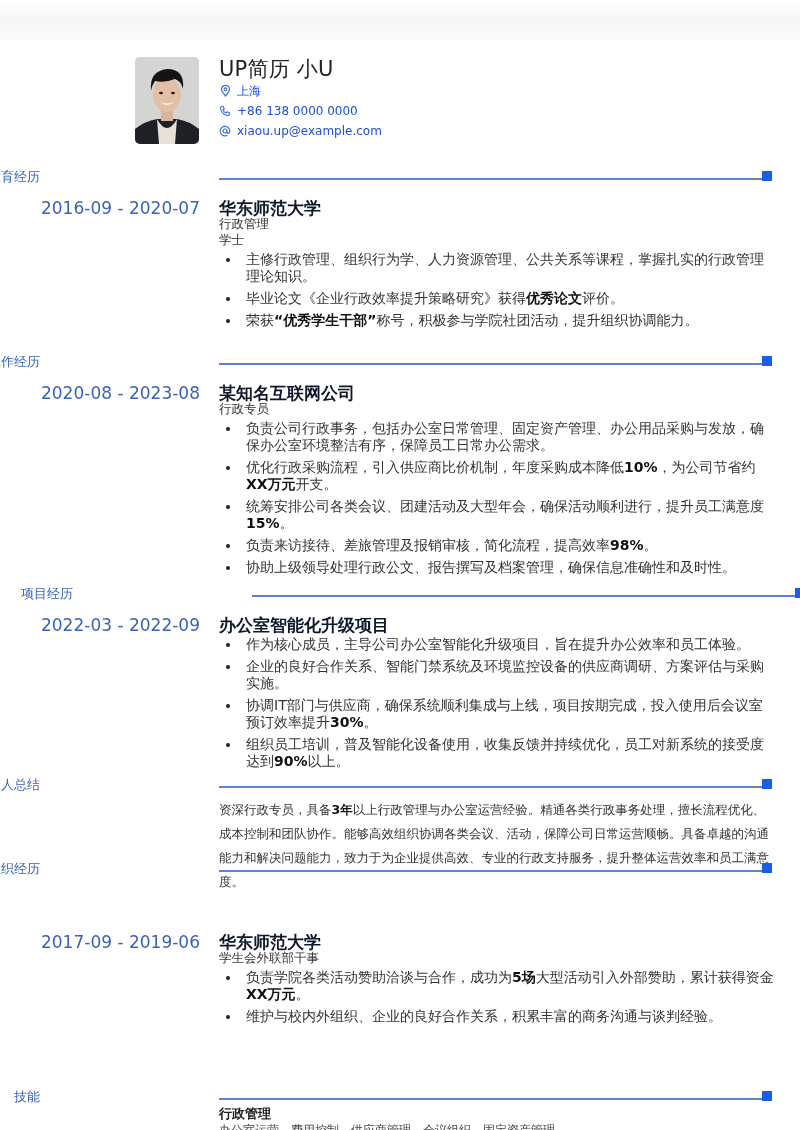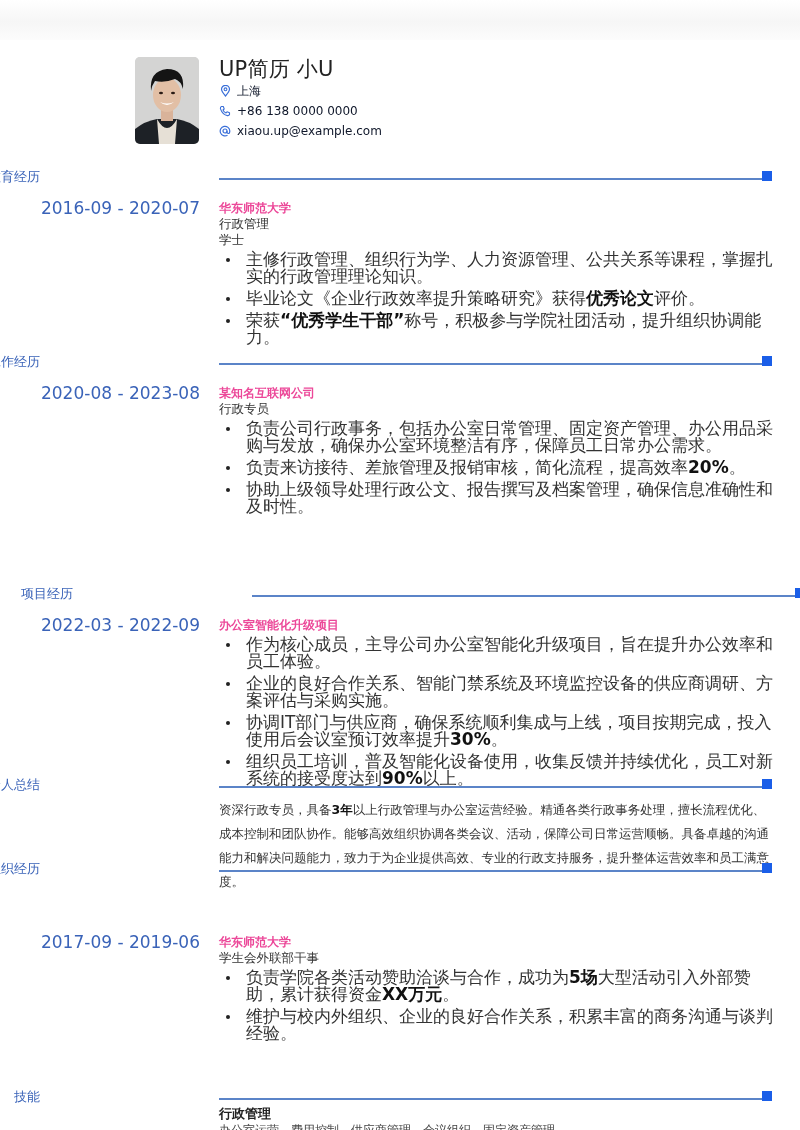--- a/index.html
+++ b/index.html
@@ -41,21 +41,21 @@
   .name {
     font-size: 21px;
     font-weight: 500;
     color: #222;
     line-height: 24px;
     margin-top: 0px;
     letter-spacing: 0.2px;
   }
   .contact {
     display: flex; align-items: center;
-    font-size: 12px; color: #0f172a;
+    font-size: 12px; color: #1d4ed8;
     height: 20px;
   }
   .contact:first-of-type { margin-top: 5px; }
   .contact .ic {
     width: 12px; height: 12px; margin-right: 6px;
     color: #3a6fd8; display: inline-flex; align-items: center; justify-content: center;
   }
 
   
   .section-head {
@@ -85,27 +85,27 @@
   .entry { position: absolute; left: 0; width: 800px; }
   .date {
     position: absolute;
     right: 600px; top: 0;
     font-size: 17px; color: #3a63b8;
     white-space: nowrap; line-height: 16px;
   }
   .content {
     position: absolute; left: 219px; top: 0; width: 555px;
   }
-  .org { font-size: 12px; font-weight: bold; color: #ec4899; line-height: 16px; }
+  .org { font-size: 17px; font-weight: bold; color: #0f172a; line-height: 16px; }
   .sub { font-size: 12.5px; color: #333; line-height: 16px; }
   ul.bullets { list-style: none; margin-top: 3px; }
   ul.bullets li {
     position: relative;
     padding-left: 27px;
-    font-size: 17px;
+    font-size: 14px;
     color: #333;
     line-height: 17px;
     margin-bottom: 5px;
   }
   ul.bullets li::before {
     content: "";
     position: absolute; left: 7px; top: 7px;
     width: 4px; height: 4px; border-radius: 50%;
     background: #222;
   }
@@ -191,21 +191,23 @@
     <div class="rule"></div>
     <div class="marker"></div>
   </div>
   <div class="entry" style="top:385px;">
     <div class="date">2020-08 - 2023-08</div>
     <div class="content">
       <div class="org">某知名互联网公司</div>
       <div class="sub">行政专员</div>
       <ul class="bullets">
           <li><span>负责公司行政事务，包括办公室日常管理、固定资产管理、办公用品采购与发放，确保办公室环境整洁有序，保障员工日常办公需求。</span></li>
-          <li><span>负责来访接待、差旅管理及报销审核，简化流程，提高效率</span><b>20%</b><span>。</span></li>
+          <li><span>优化行政采购流程，引入供应商比价机制，年度采购成本降低</span><b>10%</b><span>，为公司节省约</span><b>XX万元</b><span>开支。</span></li>
+          <li><span>统筹安排公司各类会议、团建活动及大型年会，确保活动顺利进行，提升员工满意度</span><b>15%</b><span>。</span></li>
+          <li><span>负责来访接待、差旅管理及报销审核，简化流程，提高效率</span><b>98%</b><span>。</span></li>
           <li><span>协助上级领导处理行政公文、报告撰写及档案管理，确保信息准确性和及时性。</span></li>
         </ul>
     </div>
   </div>
 
   <div class="section-head" style="top:585px;margin-left:33px;">
     <div class="title">项目经历</div>
     <div class="rule"></div>
     <div class="marker"></div>
   </div>

